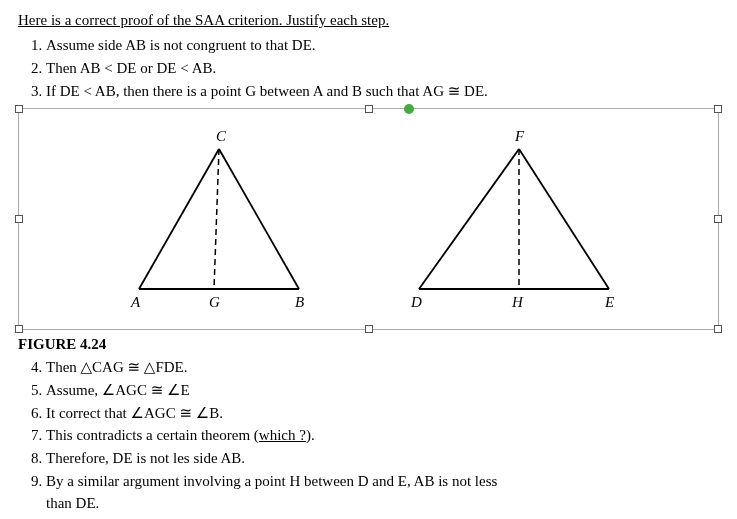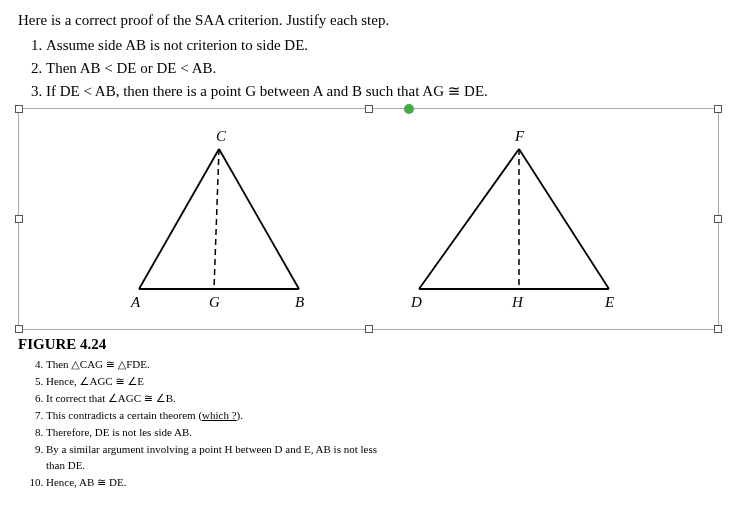--- a/index.html
+++ b/index.html
@@ -8,20 +8,21 @@
       min-height: 519px;
       background: #fff;
       font-family: 'Times New Roman', Times, serif;
       font-size: 15px;
       color: #000;
       padding: 12px 18px;
     }
     .intro-text {
       margin-bottom: 6px;
       font-size: 15px;
+      text-decoration: underline;
     }
     ol {
       margin-left: 28px;
       margin-bottom: 4px;
     }
     ol li {
       margin-bottom: 2px;
       font-size: 15px;
       line-height: 1.4;
     }
@@ -67,32 +68,32 @@
     }
     .figure-caption span {
       font-weight: bold;
       text-align: right;
     }
     .steps-list {
       margin-left: 28px;
     }
     .steps-list li {
       margin-bottom: 1px;
-      font-size: 11px;
+      font-size: 15px;
       line-height: 1.45;
     }
     u { text-decoration: underline; }
   </style>
 </head>
 <body>
 
 <div class="intro-text">Here is a correct proof of the SAA criterion. Justify each step.</div>
 
 <ol>
-  <li>Assume side AB is not criterion to side DE.</li>
+  <li>Assume side AB is not congruent to that DE.</li>
   <li>Then AB &lt; DE or DE &lt; AB.</li>
   <li>If DE &lt; AB, then there is a point G between A and B such that AG ≅ DE.</li>
 </ol>
 
 <div class="figure-container">
 
   <div class="handle tl"></div>
   <div class="handle tm"></div>
   <div class="handle tr"></div>
   <div class="handle lm"></div>
@@ -137,20 +138,20 @@
 
   <div style="position:absolute; bottom: -4px; left: 50%; transform: translateX(-50%); width:8px; height:8px; background:#fff; border:1px solid #555;"></div>
 </div>
 
 <div class="figure-caption">
   <span>FIGURE 4.24</span>
 </div>
 
 <ol start="4" class="steps-list">
   <li>Then △CAG ≅ △FDE.</li>
-  <li>Hence, ∠AGC ≅ ∠E</li>
+  <li>Assume, ∠AGC ≅ ∠E</li>
   <li>It correct that ∠AGC ≅ ∠B.</li>
   <li>This contradicts a certain theorem (<u>which ?</u>).</li>
   <li>Therefore, DE is not les side AB.</li>
   <li>By a similar argument involving a point H between D and E, AB is not less<br>than DE.</li>
   <li>Hence, AB ≅ DE.</li>
 
 </ol>
 
 </body></html>

